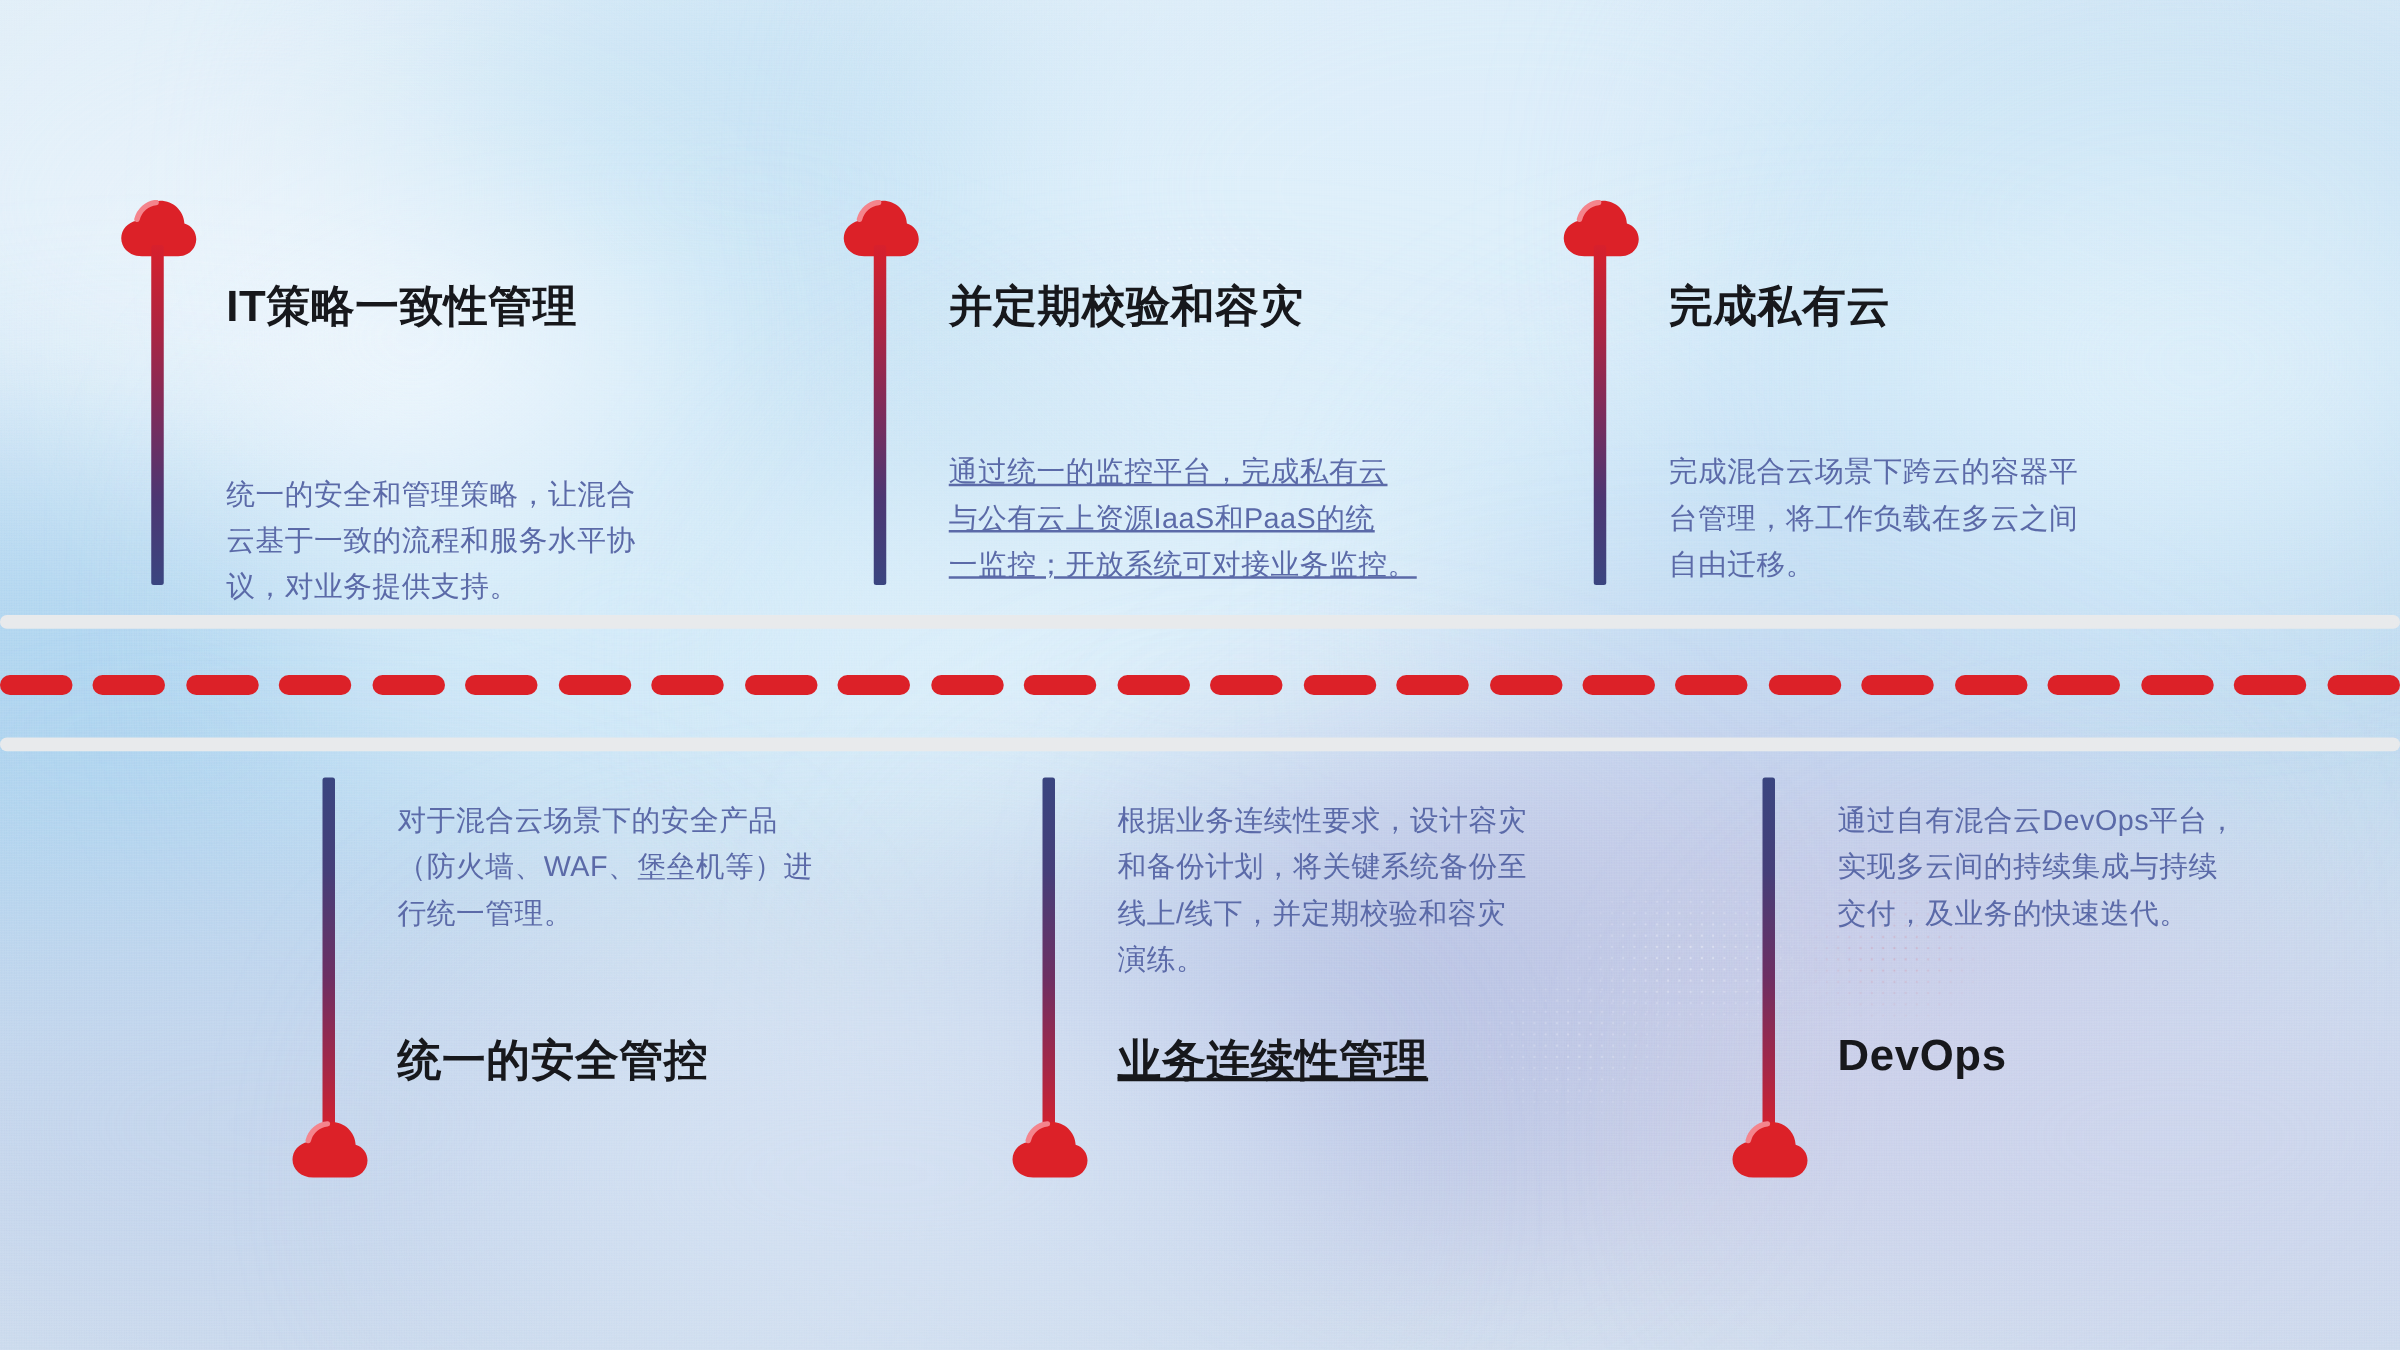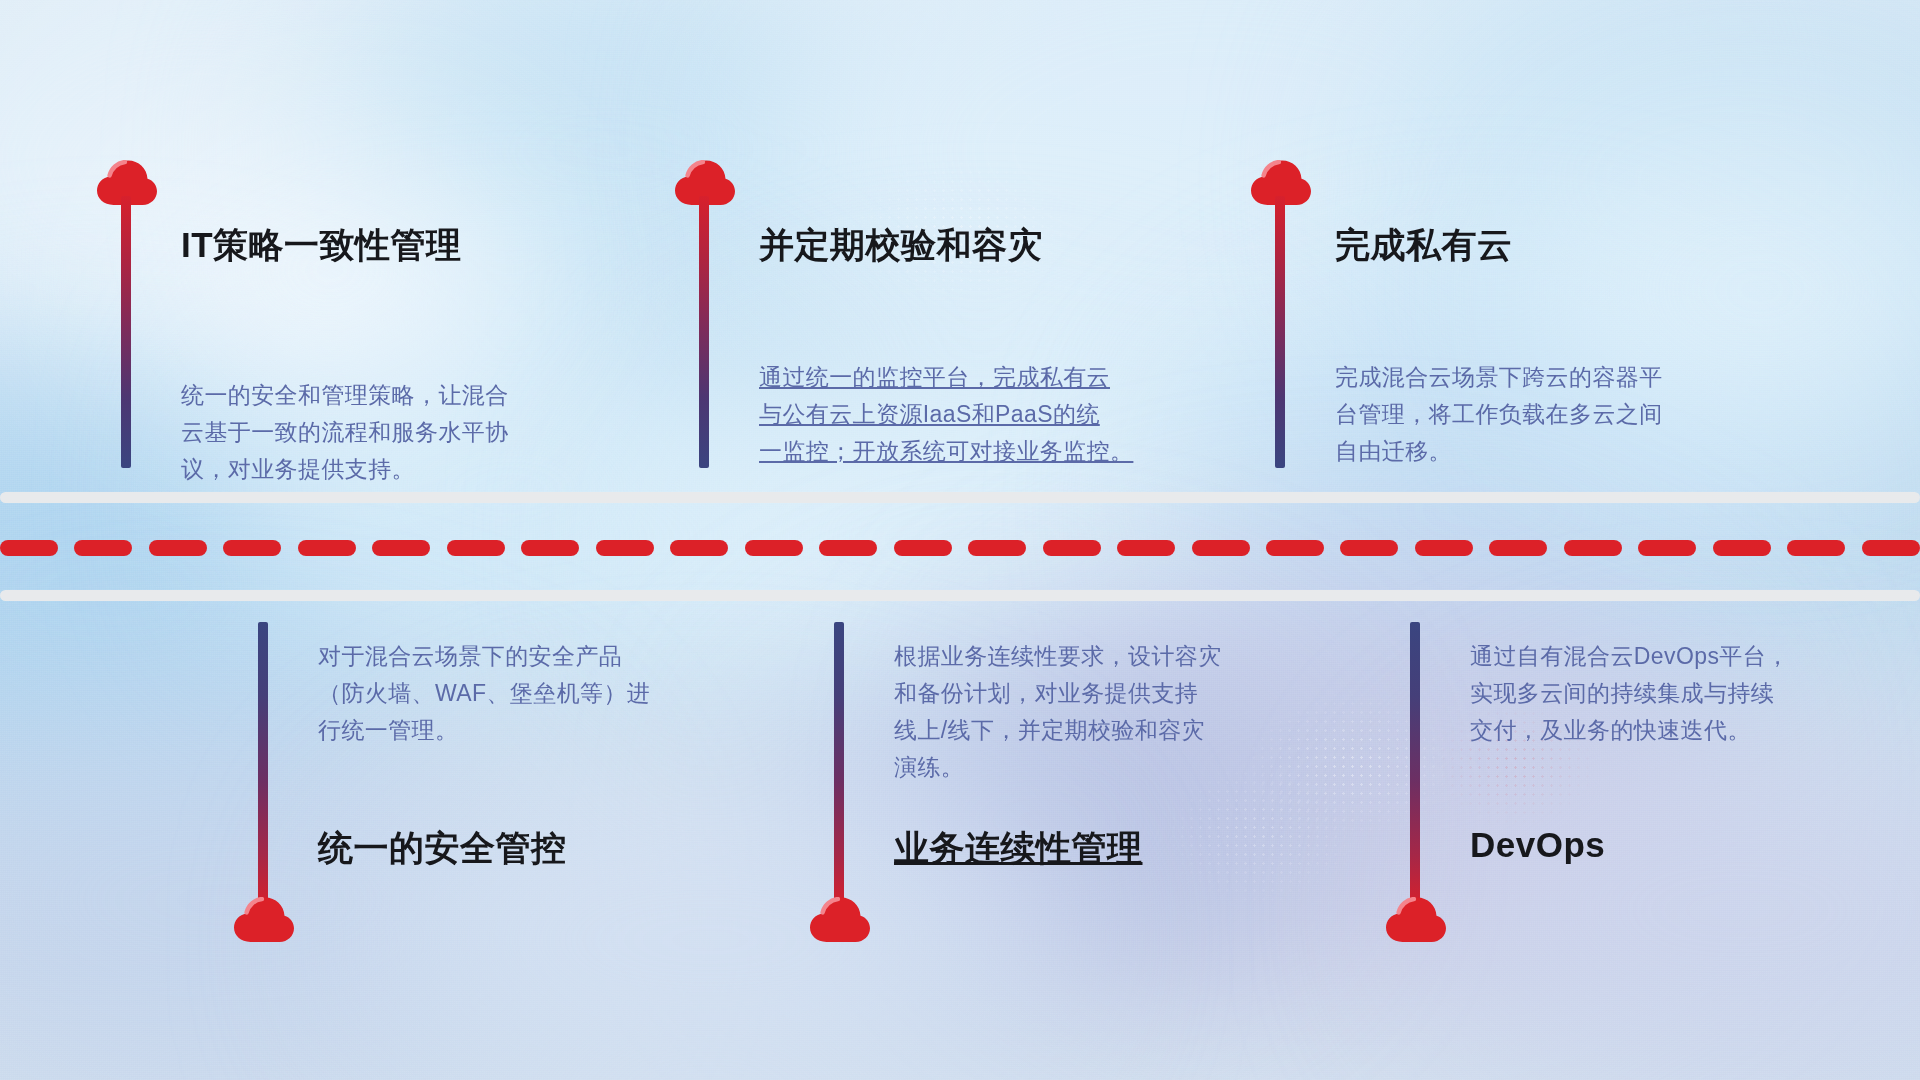--- a/index.html
+++ b/index.html
@@ -196,21 +196,21 @@
     <div class="cloud" style="left:233px;top:897px;">
       <svg viewBox="0 0 62 46" width="62" height="46">
         <path d="M17.5 45 C7.8 45 1 38.6 1 30.6 C1 23.5 6.3 17.7 13.3 16.5 C14.6 7.2 22.6 0.6 32.2 0.6 C42.6 0.6 51 8.6 51.5 18.7 C57.3 20.4 61 25.4 61 31.3 C61 38.9 54.6 45 46.6 45 Z" fill="#DC2128"></path>
         <path d="M13.6 15.4 C15.6 8.0 21.6 2.8 28.9 2.0" stroke="#F4848C" stroke-width="4.4" stroke-linecap="round" fill="none"></path>
       </svg>
     </div>
   </div>
 
   <div class="item">
     <div class="body" style="left:894px;top:638px;width:450px;">根据业务连续性要求，设计容灾
-和备份计划，对业务提供支持
+和备份计划，将关键系统备份至
 线上/线下，并定期校验和容灾
 演练。</div>
     <div class="heading" style="left:894px;top:825px;text-decoration:underline;">业务连续性管理</div>
     <div class="stem up" style="left:834px;top:622px;height:285px;"></div>
     <div class="cloud" style="left:809px;top:897px;">
       <svg viewBox="0 0 62 46" width="62" height="46">
         <path d="M17.5 45 C7.8 45 1 38.6 1 30.6 C1 23.5 6.3 17.7 13.3 16.5 C14.6 7.2 22.6 0.6 32.2 0.6 C42.6 0.6 51 8.6 51.5 18.7 C57.3 20.4 61 25.4 61 31.3 C61 38.9 54.6 45 46.6 45 Z" fill="#DC2128"></path>
         <path d="M13.6 15.4 C15.6 8.0 21.6 2.8 28.9 2.0" stroke="#F4848C" stroke-width="4.4" stroke-linecap="round" fill="none"></path>
       </svg>
     </div>

